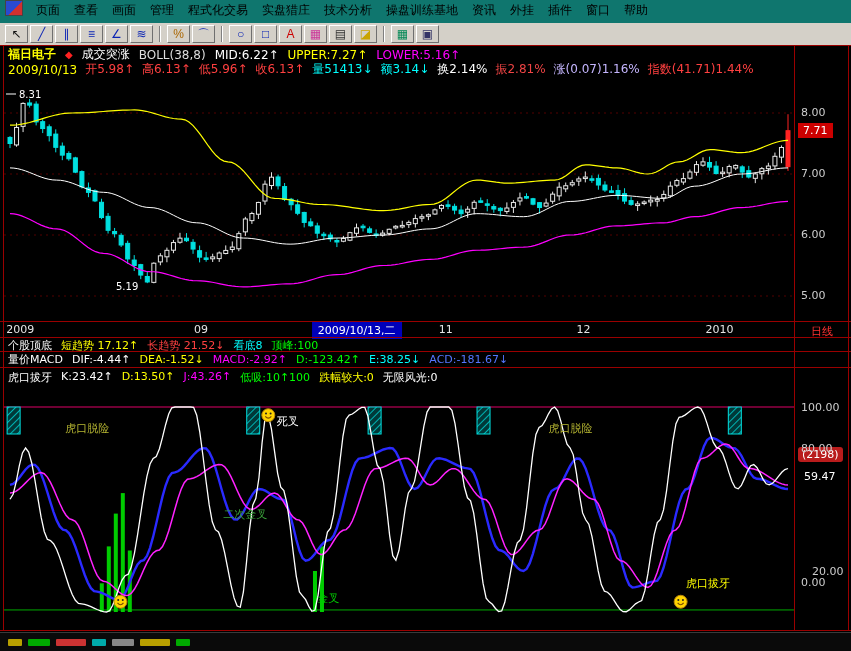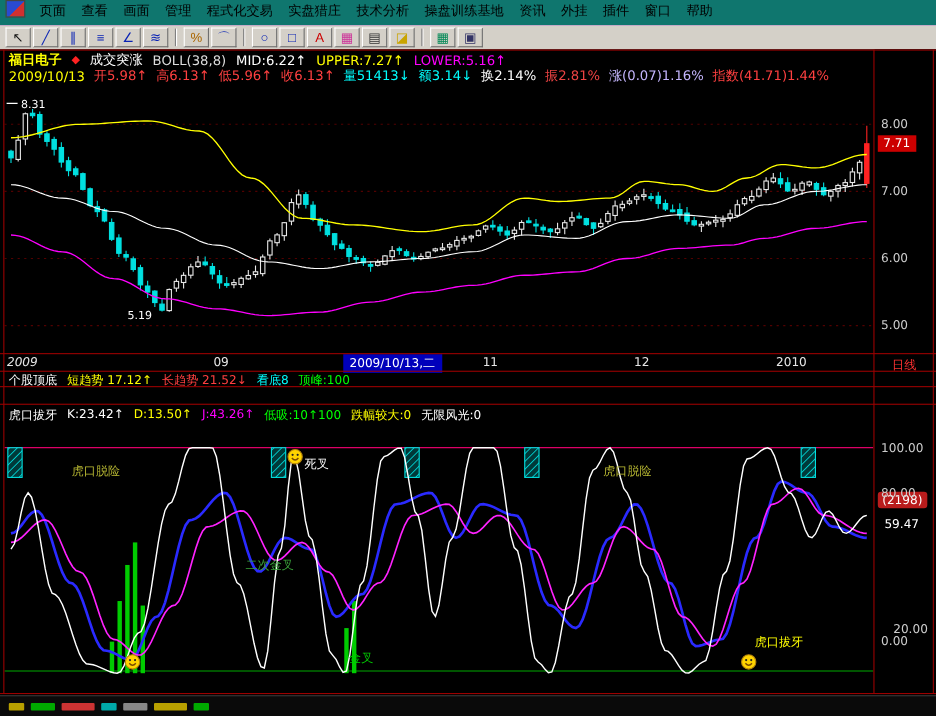--- a/index.html
+++ b/index.html
@@ -380,34 +380,43 @@
         <polyline points="6,47.20000000000001 9.89,47.08279021045972 13.780000000000001,46.73566514831886 17.67,46.17196463504551 21.560000000000002,45.413351365237965 25.450000000000003,44.488978421419574 29.340000000000003,43.43436893742708 33.230000000000004,42.29005096429838 37.120000000000005,41.10000000000003 41.01,39.90994903570163 44.9,38.765631062572986 48.78999999999999,37.71102157858043 52.67999999999999,36.786648634762045 56.56999999999999,36.0280353649545 60.459999999999994,35.46433485168116 64.35,35.1172097895403 68.24000000000001,35 72.13000000000001,34.970697552614936 76.02000000000001,34.88391628707966 79.91000000000001,34.74299115876138 83.80000000000001,34.553337841309514 87.69000000000001,34.32224460535484 91.58000000000003,34.05859223435675 95.47000000000003,33.77251274107455 99.36000000000003,33.47499999999998 103.25000000000003,33.1774872589254 107.14000000000003,32.8914077656432 111.03000000000003,32.62775539464512 114.92000000000003,32.39666215869044 118.81000000000003,32.20700884123858 122.70000000000005,32.06608371292019 126.59000000000005,31.979302447385017 130.48000000000005,31.949999999999957 134.37000000000006,32.10588934472748 138.26000000000005,32.562933777686126 142.15000000000006,33.28998647607152 146.04000000000005,34.23749999999993 149.93000000000006,35.34090286865593 153.82000000000008,36.52499999999997 157.71000000000006,37.70909713134401 161.60000000000008,38.8125 165.49000000000007,39.76001352392847 169.38000000000008,40.48706622231381 173.2700000000001,40.94411065527245 177.16000000000008,41.09999999999998 181.0500000000001,41.82748360872842 184.94000000000008,43.96035762920229 188.8300000000001,47.3532702216673 192.7200000000001,51.77500000000008 196.6100000000001,56.924213387061286 200.50000000000009,62.45000000000012 204.3900000000001,67.97578661293889 208.2800000000001,73.12500000000011 212.1700000000001,77.54672977833289 216.0600000000001,80.93964237079784 219.9500000000001,83.0725163912716 223.84000000000012,83.79999999999998 227.7300000000001,84.42355737891009 231.62000000000012,86.25173511074485 235.5100000000001,89.15994590428625 239.40000000000012,92.95000000000012 243.29000000000013,97.36361147462398 247.18000000000012,102.10000000000014 251.07000000000014,106.83638852537624 254.96000000000012,111.25000000000011 258.85000000000014,115.04005409571394 262.7400000000001,117.94826488925534 266.63000000000017,119.77644262109004 270.52000000000015,120.40000000000002 274.41000000000014,120.50392622981838 278.3000000000002,120.80862251845748 282.19000000000017,121.29332431738105 286.08000000000015,121.92500000000004 289.97000000000014,122.66060191243733 293.8600000000002,123.45000000000006 297.75000000000017,124.23939808756273 301.64000000000016,124.97500000000004 305.5300000000002,125.60667568261897 309.4200000000002,126.09137748154254 313.3100000000002,126.39607377018166 317.2000000000002,126.5 321.0900000000002,126.55860489477017 324.9800000000002,126.73216742584057 328.8700000000002,127.01401768247725 332.7600000000002,127.39332431738103 336.6500000000002,127.85551078929022 340.5400000000002,128.3828155312865 344.43000000000023,128.95497451785084 348.3200000000002,129.55000000000004 352.2100000000002,130.1450254821492 356.10000000000025,130.71718446871353 359.99000000000024,131.24448921070982 363.8800000000002,131.70667568261894 367.7700000000002,132.0859823175228 371.66000000000025,132.3678325741594 375.55000000000024,132.54139510522987 379.4400000000002,132.59999999999997 383.33000000000027,132.49607377018162 387.22000000000025,132.19137748154253 391.11000000000024,131.7066756826189 395.0000000000003,131.07499999999996 398.89000000000027,130.3393980875626 402.78000000000026,129.54999999999995 406.67000000000024,128.76060191243727 410.5600000000003,128.02499999999998 414.4500000000003,127.39332431738097 418.34000000000026,126.9086225184574 422.2300000000003,126.60392622981834 426.1200000000003,126.5 430.0100000000003,126.08429508072655 433.9000000000003,124.86550992617003 437.7900000000003,122.92670273047568 441.6800000000003,120.3999999999998 445.5700000000003,117.45759235025052 449.4600000000003,114.29999999999971 453.3500000000003,111.14240764974896 457.2400000000003,108.19999999999973 461.13000000000034,105.67329726952391 465.0200000000003,103.73449007382968 468.9100000000003,102.51570491927326 472.80000000000035,102.09999999999998 476.69000000000034,102.21608371292027 480.5800000000003,102.54666215869052 484.4700000000003,103.04140776564329 488.36000000000035,103.62500000000006 492.25000000000034,104.20859223435683 496.1400000000003,104.70333784130953 500.03000000000037,105.03391628707973 503.92000000000036,105.15000000000002 507.81000000000034,105.09803688509085 511.7000000000004,104.94568874077126 515.5900000000004,104.70333784130948 519.4800000000004,104.38749999999996 523.3700000000003,104.01969904378132 527.2600000000003,103.62499999999994 531.1500000000004,103.23030095621864 535.0400000000004,102.86249999999994 538.9300000000004,102.54666215869047 542.8200000000004,102.30431125922868 546.7100000000004,102.15196311490915 550.6000000000004,102.09999999999998 554.4900000000004,101.51958143539842 558.3800000000005,99.86668920654718 562.2700000000004,97.39296117178347 566.1600000000004,94.47499999999965 570.0500000000004,91.5570388282159 573.9400000000004,89.08331079345228 577.8300000000004,87.43041856460131 581.7200000000004,86.84999999999998 585.6100000000005,86.96608371292027 589.5000000000005,87.29666215869057 593.3900000000004,87.79140776564327 597.2800000000004,88.37500000000006 601.1700000000004,88.95859223435683 605.0600000000004,89.45333784130953 608.9500000000005,89.78391628707973 612.8400000000005,89.90000000000002 616.7300000000005,90.13216742584066 620.6200000000005,90.79332431738115 624.5100000000004,91.78281553128662 628.4000000000004,92.95000000000017 632.2900000000004,94.11718446871367 636.1800000000005,95.10667568261908 640.0700000000005,95.76783257415948 643.9600000000005,96 647.8500000000005,95.53566514831874 651.7400000000005,94.21335136523774 655.6300000000005,92.23436893742675 659.5200000000006,89.8999999999997 663.4100000000005,87.56563106257265 667.3000000000005,85.58664863476181 671.1900000000005,84.26433485168104 675.0800000000005,83.79999999999998 678.9700000000005,83.33566514831872 682.8600000000005,82.01335136523772 686.7500000000006,80.03436893742673 690.6400000000006,77.69999999999968 694.5300000000005,75.36563106257265 698.4200000000005,73.38664863476181 702.3100000000005,72.06433485168102 706.2000000000005,71.59999999999998 710.0900000000005,71.71608371292032 713.9800000000006,72.04666215869057 717.8700000000006,72.54140776564333 721.7600000000006,73.12500000000011 725.6500000000005,73.70859223435683 729.5400000000005,74.20333784130953 733.4300000000005,74.53391628707979 737.3200000000006,74.65000000000002 741.2100000000006,74.44214754036327 745.1000000000006,73.83275496308498 748.9900000000006,72.86335136523776 752.8800000000006,71.59999999999982 756.7700000000006,70.12879617512517 760.6600000000005,68.54999999999977 764.5500000000006,66.97120382487442 768.4400000000006,65.49999999999979 772.3300000000006,64.23664863476189 776.2200000000006,63.26724503691483 780.1100000000006,62.65785245963666 784,62.45000000000001 " fill="none" stroke="#ffff00" stroke-width="1.2"></polyline>
         <polyline points="6,89.90000000000002 9.89,90.10785245963672 13.780000000000001,90.71724503691496 17.67,91.68664863476207 21.560000000000002,92.95000000000002 25.450000000000003,94.42120382487465 29.340000000000003,96 33.230000000000004,97.57879617512535 37.120000000000005,99.04999999999998 41.01,100.31335136523793 44.9,101.28275496308504 48.78999999999999,101.89214754036328 52.67999999999999,102.09999999999998 56.56999999999999,102.30785245963668 60.459999999999994,102.9172450369149 64.35,103.88664863476203 68.24000000000001,105.14999999999996 72.13000000000001,106.62120382487461 76.02000000000001,108.20000000000002 79.91000000000001,109.77879617512536 83.80000000000001,111.25 87.69000000000001,112.51335136523794 91.58000000000003,113.48275496308506 95.47000000000003,114.09214754036329 99.36000000000003,114.29999999999998 103.25000000000003,114.55981557454587 107.14000000000003,115.32155629614363 111.03000000000003,116.53331079345257 114.92000000000003,118.11249999999998 118.81000000000003,119.95150478109328 122.70000000000005,121.92499999999998 126.59000000000005,123.89849521890676 130.48000000000005,125.73749999999998 134.37000000000006,127.31668920654745 138.26000000000005,128.52844370385634 142.15000000000006,129.29018442545413 146.04000000000005,129.54999999999998 149.93000000000006,129.80981557454587 153.82000000000008,130.57155629614368 157.71000000000006,131.78331079345259 161.60000000000008,133.36250000000004 165.49000000000007,135.20150478109332 169.38000000000008,137.17500000000004 173.2700000000001,139.14849521890676 177.16000000000008,140.98750000000004 181.0500000000001,142.56668920654744 184.94000000000008,143.77844370385634 188.8300000000001,144.54018442545419 192.7200000000001,144.79999999999998 196.6100000000001,145.05981557454587 200.50000000000009,145.82155629614368 204.3900000000001,147.03331079345259 208.2800000000001,148.61250000000004 212.1700000000001,150.45150478109332 216.0600000000001,152.42500000000004 219.9500000000001,154.39849521890676 223.84000000000012,156.23750000000004 227.7300000000001,157.81668920654744 231.62000000000012,159.02844370385634 235.5100000000001,159.79018442545419 239.40000000000012,160.04999999999998 243.29000000000013,160.15392622981835 247.18000000000012,160.45862251845745 251.07000000000014,160.94332431738107 254.96000000000012,161.57500000000002 258.85000000000014,162.31060191243736 262.7400000000001,163.10000000000002 266.63000000000017,163.8893980875627 270.52000000000015,164.62500000000006 274.41000000000014,165.256675682619 278.3000000000002,165.74137748154254 282.19000000000017,166.04607377018166 286.08000000000015,166.15000000000003 289.97000000000014,166.04607377018166 293.8600000000002,165.74137748154254 297.75000000000017,165.25667568261895 301.64000000000016,164.625 305.5300000000002,163.88939808756265 309.4200000000002,163.09999999999997 313.3100000000002,162.31060191243725 317.2000000000002,161.57499999999996 321.0900000000002,160.943324317381 324.9800000000002,160.45862251845745 328.8700000000002,160.15392622981835 332.7600000000002,160.04999999999998 336.6500000000002,159.9980368850908 340.5400000000002,159.8456887407712 344.43000000000023,159.60333784130944 348.3200000000002,159.28749999999997 352.2100000000002,158.91969904378135 356.10000000000025,158.52499999999998 359.99000000000024,158.1303009562186 363.8800000000002,157.76249999999996 367.7700000000002,157.4466621586905 371.66000000000025,157.2043112592287 375.55000000000024,157.05196311490917 379.4400000000002,157 383.33000000000027,156.89607377018166 387.22000000000025,156.59137748154254 391.11000000000024,156.1066756826189 395.0000000000003,155.47499999999997 398.89000000000027,154.73939808756262 402.78000000000026,153.94999999999996 406.67000000000024,153.1606019124373 410.5600000000003,152.42499999999998 414.4500000000003,151.793324317381 418.34000000000026,151.30862251845744 422.2300000000003,151.00392622981838 426.1200000000003,150.90000000000003 430.0100000000003,150.64018442545415 433.9000000000003,149.87844370385628 437.7900000000003,148.66668920654735 441.6800000000003,147.08749999999992 445.5700000000003,145.24849521890656 449.4600000000003,143.27499999999986 453.3500000000003,141.30150478109314 457.2400000000003,139.46249999999986 461.13000000000034,137.8833107934525 465.0200000000003,136.6715562961436 468.9100000000003,135.90981557454586 472.80000000000035,135.65000000000003 476.69000000000034,135.70196311490918 480.5800000000003,135.85431125922878 484.4700000000003,136.09666215869055 488.36000000000035,136.41250000000002 492.25000000000034,136.78030095621875 496.1400000000003,137.17500000000004 500.03000000000037,137.5696990437814 503.92000000000036,137.93750000000006 507.81000000000034,138.25333784130953 511.7000000000004,138.4956887407713 515.5900000000004,138.64803688509085 519.4800000000004,138.70000000000002 523.3700000000003,138.44018442545408 527.2600000000003,137.67844370385626 531.1500000000004,136.4666892065473 535.0400000000004,134.88749999999985 538.9300000000004,133.04849521890657 542.8200000000004,131.0749999999998 546.7100000000004,129.10150478109307 550.6000000000004,127.26249999999985 554.4900000000004,125.68331079345243 558.3800000000005,124.47155629614355 562.2700000000004,123.70981557454583 566.1600000000004,123.45000000000002 570.0500000000004,123.34607377018166 573.9400000000004,123.0413774815425 577.8300000000004,122.55667568261893 581.7200000000004,121.92499999999994 585.6100000000005,121.1893980875626 589.5000000000005,120.39999999999992 593.3900000000004,119.61060191243723 597.2800000000004,118.87499999999989 601.1700000000004,118.24332431738095 605.0600000000004,117.75862251845739 608.9500000000005,117.45392622981828 612.8400000000005,117.34999999999998 616.7300000000005,117.40196311490915 620.6200000000005,117.55431125922874 624.5100000000004,117.79666215869052 628.4000000000004,118.11250000000004 632.2900000000004,118.48030095621868 636.1800000000005,118.87500000000006 640.0700000000005,119.26969904378142 643.9600000000005,119.63750000000006 647.8500000000005,119.95333784130953 651.7400000000005,120.19568874077132 655.6300000000005,120.34803688509085 659.5200000000006,120.40000000000002 663.4100000000005,119.93566514831876 667.3000000000005,118.61335136523776 671.1900000000005,116.63436893742677 675.0800000000005,114.29999999999971 678.9700000000005,111.96563106257267 682.8600000000005,109.98664863476183 686.7500000000006,108.66433485168106 690.6400000000006,108.20000000000002 694.5300000000005,107.99214754036326 698.4200000000005,107.38275496308498 702.3100000000005,106.4133513652378 706.2000000000005,105.1499999999998 710.0900000000005,103.67879617512517 713.9800000000006,102.09999999999977 717.8700000000006,100.52120382487442 721.7600000000006,99.04999999999983 725.6500000000005,97.78664863476189 729.5400000000005,96.81724503691483 733.4300000000005,96.20785245963664 737.3200000000006,96 741.2100000000006,95.89607377018166 745.1000000000006,95.59137748154248 748.9900000000006,95.10667568261887 752.8800000000006,94.47499999999992 756.7700000000006,93.73939808756258 760.6600000000005,92.9499999999999 764.5500000000006,92.16060191243723 768.4400000000006,91.42499999999993 772.3300000000006,90.79332431738094 776.2200000000006,90.30862251845744 780.1100000000006,90.00392622981832 784,89.90000000000002 " fill="none" stroke="#ffffff" stroke-width="1"></polyline>
         <polyline points="6,135.65000000000003 9.89,135.9098155745459 13.780000000000001,136.67155629614365 17.67,137.8833107934526 21.560000000000002,139.46250000000003 25.450000000000003,141.3015047810933 29.340000000000003,143.27500000000003 33.230000000000004,145.24849521890673 37.120000000000005,147.08750000000003 41.01,148.66668920654743 44.9,149.8784437038564 48.78999999999999,150.64018442545415 52.67999999999999,150.90000000000003 56.56999999999999,151.31570491927334 60.459999999999994,152.5344900738299 64.35,154.4732972695241 68.24000000000001,157 72.13000000000001,159.94240764974927 76.02000000000001,163.10000000000002 79.91000000000001,166.25759235025077 83.80000000000001,169.20000000000002 87.69000000000001,171.7267027304759 91.58000000000003,173.6655099261702 95.47000000000003,174.88429508072664 99.36000000000003,175.29999999999998 103.25000000000003,175.61177868945504 107.14000000000003,176.52586755537237 111.03000000000003,177.9799729521431 114.92000000000003,179.875 118.81000000000003,182.08180573731192 122.70000000000005,184.45000000000002 126.59000000000005,186.81819426268808 130.48000000000005,189.02500000000003 134.37000000000006,190.9200270478569 138.26000000000005,192.37413244462763 142.15000000000006,193.28822131054494 146.04000000000005,193.59999999999997 149.93000000000006,193.7558893447275 153.82000000000008,194.2129337776862 157.71000000000006,194.93998647607154 161.60000000000008,195.88750000000002 165.49000000000007,196.990902868656 169.38000000000008,198.17500000000004 173.2700000000001,199.35909713134401 177.16000000000008,200.46250000000003 181.0500000000001,201.41001352392848 184.94000000000008,202.13706622231382 188.8300000000001,202.5941106552725 192.7200000000001,202.75 196.6100000000001,202.85392622981834 200.50000000000009,203.15862251845746 204.3900000000001,203.64332431738103 208.2800000000001,204.27500000000003 212.1700000000001,205.01060191243732 216.0600000000001,205.79999999999998 219.9500000000001,206.58939808756273 223.84000000000012,207.32500000000002 227.7300000000001,207.95667568261896 231.62000000000012,208.4413774815425 235.5100000000001,208.74607377018162 239.40000000000012,208.84999999999997 243.29000000000013,208.7980368850908 247.18000000000012,208.64568874077122 251.07000000000014,208.40333784130945 254.96000000000012,208.08749999999998 258.85000000000014,207.71969904378133 262.7400000000001,207.32499999999996 266.63000000000017,206.93030095621864 270.52000000000015,206.5625 274.41000000000014,206.24666215869047 278.3000000000002,206.0043112592287 282.19000000000017,205.85196311490915 286.08000000000015,205.79999999999998 289.97000000000014,205.64411065527247 293.8600000000002,205.18706622231377 297.75000000000017,204.46001352392844 301.64000000000016,203.51249999999996 305.5300000000002,202.40909713134397 309.4200000000002,201.22499999999994 313.3100000000002,200.04090286865593 317.2000000000002,198.93749999999994 321.0900000000002,197.98998647607152 324.9800000000002,197.2629337776862 328.8700000000002,196.80588934472755 332.7600000000002,196.65000000000003 336.6500000000002,196.4941106552725 340.5400000000002,196.0370662223138 344.43000000000023,195.3100135239284 348.3200000000002,194.36249999999993 352.2100000000002,193.259097131344 356.10000000000025,192.07499999999996 359.99000000000024,190.89090286865593 363.8800000000002,189.78749999999994 367.7700000000002,188.83998647607152 371.66000000000025,188.11293377768618 375.55000000000024,187.65588934472746 379.4400000000002,187.5 383.33000000000027,187.39607377018166 387.22000000000025,187.09137748154254 391.11000000000024,186.6066756826189 395.0000000000003,185.97499999999997 398.89000000000027,185.23939808756262 402.78000000000026,184.44999999999996 406.67000000000024,183.66060191243727 410.5600000000003,182.92499999999998 414.4500000000003,182.29332431738098 418.34000000000026,181.80862251845744 422.2300000000003,181.50392622981838 426.1200000000003,181.40000000000003 430.0100000000003,181.2441106552725 433.9000000000003,180.7870662223138 437.7900000000003,180.0600135239284 441.6800000000003,179.11249999999993 445.5700000000003,178.00909713134394 449.4600000000003,176.8249999999999 453.3500000000003,175.64090286865587 457.2400000000003,174.53749999999994 461.13000000000034,173.58998647607146 465.0200000000003,172.86293377768612 468.9100000000003,172.40588934472746 472.80000000000035,172.25 476.69000000000034,172.19803688509083 480.5800000000003,172.04568874077125 484.4700000000003,171.80333784130946 488.36000000000035,171.48749999999998 492.25000000000034,171.11969904378128 496.1400000000003,170.72499999999997 500.03000000000037,170.33030095621862 503.92000000000036,169.96249999999998 507.81000000000034,169.6466621586905 511.7000000000004,169.4043112592287 515.5900000000004,169.2519631149092 519.4800000000004,169.20000000000002 523.3700000000003,168.9921475403633 527.2600000000003,168.38275496308503 531.1500000000004,167.41335136523784 535.0400000000004,166.14999999999986 538.9300000000004,164.67879617512523 542.8200000000004,163.09999999999988 546.7100000000004,161.52120382487448 550.6000000000004,160.0499999999999 554.4900000000004,158.78664863476195 558.3800000000005,157.8172450369148 562.2700000000004,157.20785245963663 566.1600000000004,157 570.0500000000004,156.84411065527246 573.9400000000004,156.3870662223137 577.8300000000004,155.6600135239284 581.7200000000004,154.71249999999986 585.6100000000005,153.6090971313439 589.5000000000005,152.4249999999999 593.3900000000004,151.24090286865584 597.2800000000004,150.13749999999985 601.1700000000004,149.18998647607143 605.0600000000004,148.4629337776861 608.9500000000005,148.00588934472745 612.8400000000005,147.84999999999997 616.7300000000005,147.79803688509082 620.6200000000005,147.64568874077122 624.5100000000004,147.40333784130945 628.4000000000004,147.08749999999992 632.2900000000004,146.71969904378125 636.1800000000005,146.32499999999996 640.0700000000005,145.9303009562186 643.9600000000005,145.56249999999994 647.8500000000005,145.24666215869047 651.7400000000005,145.0043112592287 655.6300000000005,144.85196311490915 659.5200000000006,144.79999999999998 663.4100000000005,144.56783257415935 667.3000000000005,143.90667568261887 671.1900000000005,142.9171844687134 675.0800000000005,141.74999999999983 678.9700000000005,140.58281553128634 682.8600000000005,139.59332431738093 686.7500000000006,138.93216742584053 690.6400000000006,138.70000000000002 694.5300000000005,138.54411065527245 698.4200000000005,138.08706622231375 702.3100000000005,137.36001352392833 706.2000000000005,136.41249999999985 710.0900000000005,135.3090971313439 713.9800000000006,134.12499999999983 717.8700000000006,132.9409028686558 721.7600000000006,131.83749999999986 725.6500000000005,130.88998647607139 729.5400000000005,130.1629337776861 733.4300000000005,129.70588934472744 737.3200000000006,129.54999999999998 741.2100000000006,129.44607377018164 745.1000000000006,129.14137748154246 748.9900000000006,128.65667568261887 752.8800000000006,128.02499999999992 756.7700000000006,127.28939808756256 760.6600000000005,126.49999999999989 764.5500000000006,125.71060191243721 768.4400000000006,124.97499999999992 772.3300000000006,124.34332431738093 776.2200000000006,123.85862251845742 780.1100000000006,123.5539262298183 784,123.45000000000002 " fill="none" stroke="#ff00ff" stroke-width="1.2"></polyline>
         <line x1="2" y1="16" x2="12" y2="16" stroke="#ffffff"></line>
         <text x="15" y="20" fill="#ffffff" font-size="10">8.31</text>
         <text x="112" y="212" fill="#ffffff" font-size="10">5.19</text>
       </svg>
   </div>
 
   <div class="x-axis-row" id="xAxisRow">
-      <span class="xlab" style="left: 2.346px; font-style: italic;">2009</span>
+      <span class="xlab" style="left: 2.346px;">2009</span>
       <span class="xlab" style="left: 190.026px;">09</span>
       <span class="xlab" style="left: 434.792px;">11</span>
       <span class="xlab" style="left: 572.424px;">12</span>
       <span class="xlab" style="left: 701.454px;">2010</span>
       <span class="x-highlight" style="left: 352.682px; background: rgb(0, 0, 187);">2009/10/13,二</span>
     </div>
 
   <div class="ind-row" id="indRow1" style="top:339px">
       <span style="color: rgb(255, 255, 255);">个股顶底</span>
       <span style="color: rgb(255, 255, 0);">短趋势 17.12↑</span>
       <span style="color: rgb(255, 64, 64);">长趋势 21.52↓</span>
       <span style="color: rgb(0, 255, 255);">看底8</span>
       <span style="color: rgb(0, 255, 0);">顶峰:100</span>
+    </div>
+  <div class="ind-row" id="indRow2" style="top:353px">
+      <span style="color: rgb(255, 255, 255);">量价MACD</span>
+      <span style="color: rgb(255, 255, 255);">DIF:-4.44↑</span>
+      <span style="color: rgb(255, 255, 0);">DEA:-1.52↓</span>
+      <span style="color: rgb(255, 0, 255);">MACD:-2.92↑</span>
+      <span style="color: rgb(0, 255, 0);">D:-123.42↑</span>
+      <span style="color: rgb(0, 255, 255);">E:38.25↓</span>
+      <span style="color: rgb(85, 119, 255);">ACD:-181.67↓</span>
     </div>
 
   <div class="kdj-panel">
     <div class="kdj-header" id="kdjHeader">
         <span style="color: rgb(255, 255, 255);">虎口拔牙</span>
         <span style="color: rgb(255, 255, 255);">K:23.42↑</span>
         <span style="color: rgb(255, 255, 0);">D:13.50↑</span>
         <span style="color: rgb(255, 0, 255);">J:43.26↑</span>
         <span style="color: rgb(0, 255, 0);">低吸:10↑100</span>
         <span style="color: rgb(255, 255, 0);">跌幅较大:0</span>

